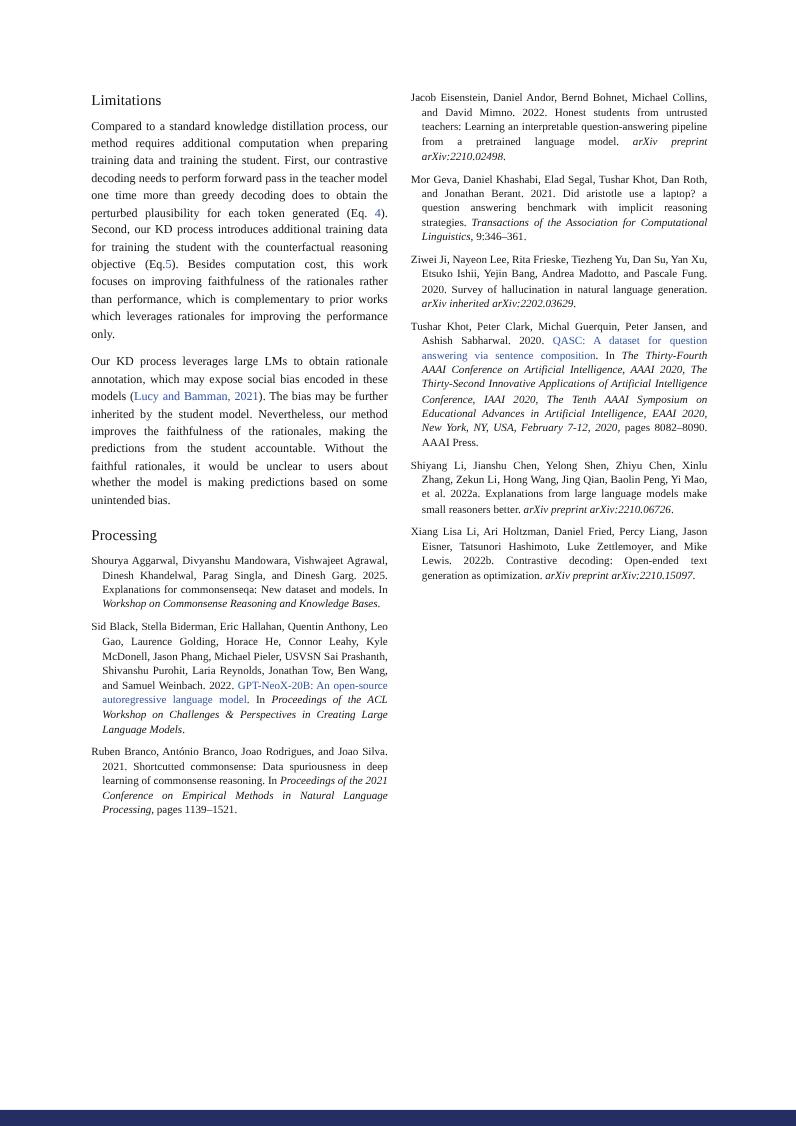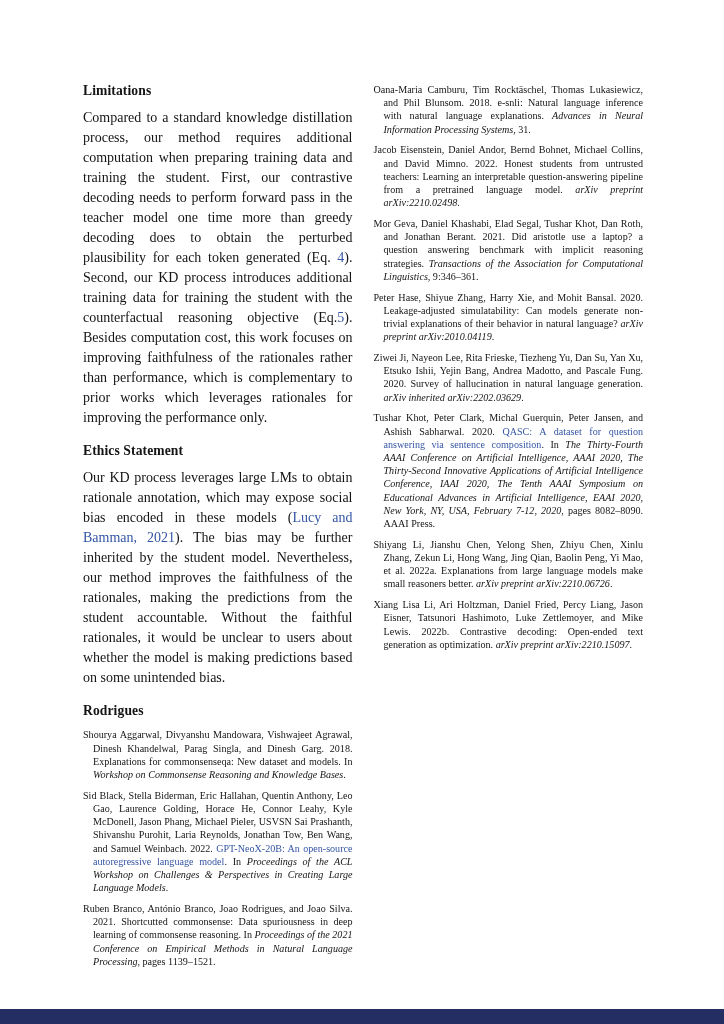--- a/index.html
+++ b/index.html
@@ -12,26 +12,26 @@
     position: relative;
     overflow: hidden;
   }
   .sheet {
     position: absolute; left: 83px; top: 83px;
     width: 560px;
     display: flex; gap: 21px;
   }
   .col { width: 270px; }
   h2 {
-    font-size: 13.6px; font-weight: bold;
+    font-size: 13.6px; font-weight: normal;
     margin: 15px 0 9px 0; letter-spacing: 0.1px;
   }
   h2.first { margin-top: 0; }
   .body {
-    font-size: 14px; line-height: 1.43;
+    font-size: 11px; line-height: 1.43;
     text-align: justify; margin: 0 0 10px 0;
   }
   .refs .ref {
     font-size: 10.1px; line-height: 1.31;
     text-align: justify;
     margin: 0 0 7.5px 0;
     padding-left: 10px; text-indent: -10px;
   }
   .link { color: var(--link, #3455a4); }
   .it { font-style: italic; }
@@ -43,37 +43,34 @@
 </style>
 </head>
 <body style="--link: #3455a4;">
 
 <div class="sheet">
 
   <div class="col">
     <h2 class="first">Limitations</h2>
     <p class="body"><span>Compared to a standard knowledge distillation process, our method requires additional computation when preparing training data and training the student. First, our contrastive decoding needs to perform forward pass in the teacher model one time more than greedy decoding does to obtain the perturbed plausibility for each token generated (Eq. </span><span class="link">4</span><span>). Second, our KD process introduces additional training data for training the student with the counterfactual reasoning objective (Eq.</span><span class="link">5</span><span>). Besides computation cost, this work focuses on improving faithfulness of the rationales rather than performance, which is complementary to prior works which leverages rationales for improving the performance only.</span></p>
 
-    <h2>Ethics Statement</h2>
     <p class="body"><span>Our KD process leverages large LMs to obtain rationale annotation, which may expose social bias encoded in these models (</span><span class="link">Lucy and Bamman, 2021</span><span>). The bias may be further inherited by the student model. Nevertheless, our method improves the faithfulness of the rationales, making the predictions from the student accountable. Without the faithful rationales, it would be unclear to users about whether the model is making predictions based on some unintended bias.</span></p>
 
-    <h2>Rodrigues</h2>
+    <h2>Processing</h2>
     <div class="refs">
-        <p class="ref"><span>Shourya Aggarwal, Divyanshu Mandowara, Vishwajeet Agrawal, Dinesh Khandelwal, Parag Singla, and Dinesh Garg. 2018. Explanations for commonsenseqa: New dataset and models. In </span><span class="it">Workshop on Commonsense Reasoning and Knowledge Bases</span><span>.</span></p>
+        <p class="ref"><span>Shourya Aggarwal, Divyanshu Mandowara, Vishwajeet Agrawal, Dinesh Khandelwal, Parag Singla, and Dinesh Garg. 2025. Explanations for commonsenseqa: New dataset and models. In </span><span class="it">Workshop on Commonsense Reasoning and Knowledge Bases</span><span>.</span></p>
         <p class="ref"><span>Sid Black, Stella Biderman, Eric Hallahan, Quentin Anthony, Leo Gao, Laurence Golding, Horace He, Connor Leahy, Kyle McDonell, Jason Phang, Michael Pieler, USVSN Sai Prashanth, Shivanshu Purohit, Laria Reynolds, Jonathan Tow, Ben Wang, and Samuel Weinbach. 2022. </span><span class="link">GPT-NeoX-20B: An open-source autoregressive language model</span><span>. In </span><span class="it">Proceedings of the ACL Workshop on Challenges &amp; Perspectives in Creating Large Language Models</span><span>.</span></p>
         <p class="ref"><span>Ruben Branco, António Branco, Joao Rodrigues, and Joao Silva. 2021. Shortcutted commonsense: Data spuriousness in deep learning of commonsense reasoning. In </span><span class="it">Proceedings of the 2021 Conference on Empirical Methods in Natural Language Processing</span><span>, pages 1139–1521.</span></p>
       </div>
   </div>
 
   <div class="col">
     <div class="refs">
-        <p class="ref"><span>Oana-Maria Camburu, Tim Rocktäschel, Thomas Lukasiewicz, and Phil Blunsom. 2018. e-snli: Natural language inference with natural language explanations. </span><span class="it">Advances in Neural Information Processing Systems</span><span>, 31.</span></p>
         <p class="ref"><span>Jacob Eisenstein, Daniel Andor, Bernd Bohnet, Michael Collins, and David Mimno. 2022. Honest students from untrusted teachers: Learning an interpretable question-answering pipeline from a pretrained language model. </span><span class="it">arXiv preprint arXiv:2210.02498</span><span>.</span></p>
         <p class="ref"><span>Mor Geva, Daniel Khashabi, Elad Segal, Tushar Khot, Dan Roth, and Jonathan Berant. 2021. Did aristotle use a laptop? a question answering benchmark with implicit reasoning strategies. </span><span class="it">Transactions of the Association for Computational Linguistics</span><span>, 9:346–361.</span></p>
-        <p class="ref"><span>Peter Hase, Shiyue Zhang, Harry Xie, and Mohit Bansal. 2020. Leakage-adjusted simulatability: Can models generate non-trivial explanations of their behavior in natural language? </span><span class="it">arXiv preprint arXiv:2010.04119</span><span>.</span></p>
         <p class="ref"><span>Ziwei Ji, Nayeon Lee, Rita Frieske, Tiezheng Yu, Dan Su, Yan Xu, Etsuko Ishii, Yejin Bang, Andrea Madotto, and Pascale Fung. 2020. Survey of hallucination in natural language generation. </span><span class="it">arXiv inherited arXiv:2202.03629</span><span>.</span></p>
         <p class="ref"><span>Tushar Khot, Peter Clark, Michal Guerquin, Peter Jansen, and Ashish Sabharwal. 2020. </span><span class="link">QASC: A dataset for question answering via sentence composition</span><span>. In </span><span class="it">The Thirty-Fourth AAAI Conference on Artificial Intelligence, AAAI 2020, The Thirty-Second Innovative Applications of Artificial Intelligence Conference, IAAI 2020, The Tenth AAAI Symposium on Educational Advances in Artificial Intelligence, EAAI 2020, New York, NY, USA, February 7-12, 2020</span><span>, pages 8082–8090. AAAI Press.</span></p>
         <p class="ref"><span>Shiyang Li, Jianshu Chen, Yelong Shen, Zhiyu Chen, Xinlu Zhang, Zekun Li, Hong Wang, Jing Qian, Baolin Peng, Yi Mao, et al. 2022a. Explanations from large language models make small reasoners better. </span><span class="it">arXiv preprint arXiv:2210.06726</span><span>.</span></p>
         <p class="ref"><span>Xiang Lisa Li, Ari Holtzman, Daniel Fried, Percy Liang, Jason Eisner, Tatsunori Hashimoto, Luke Zettlemoyer, and Mike Lewis. 2022b. Contrastive decoding: Open-ended text generation as optimization. </span><span class="it">arXiv preprint arXiv:2210.15097</span><span>.</span></p>
       </div>
   </div>
 
 </div>
 
 <div class="footer-bar" style="background: rgb(37, 46, 99);"></div>

